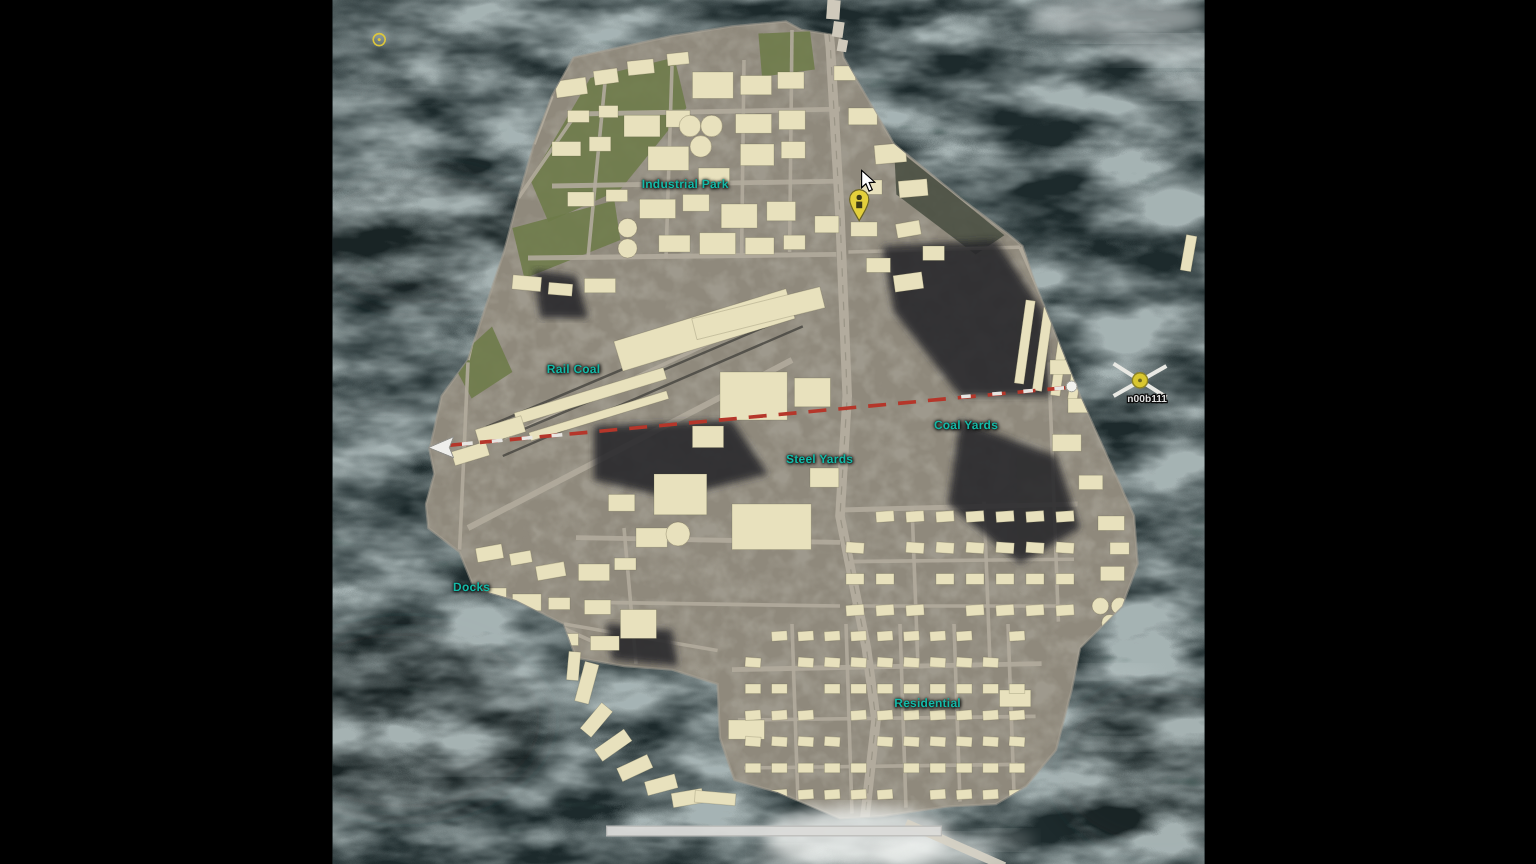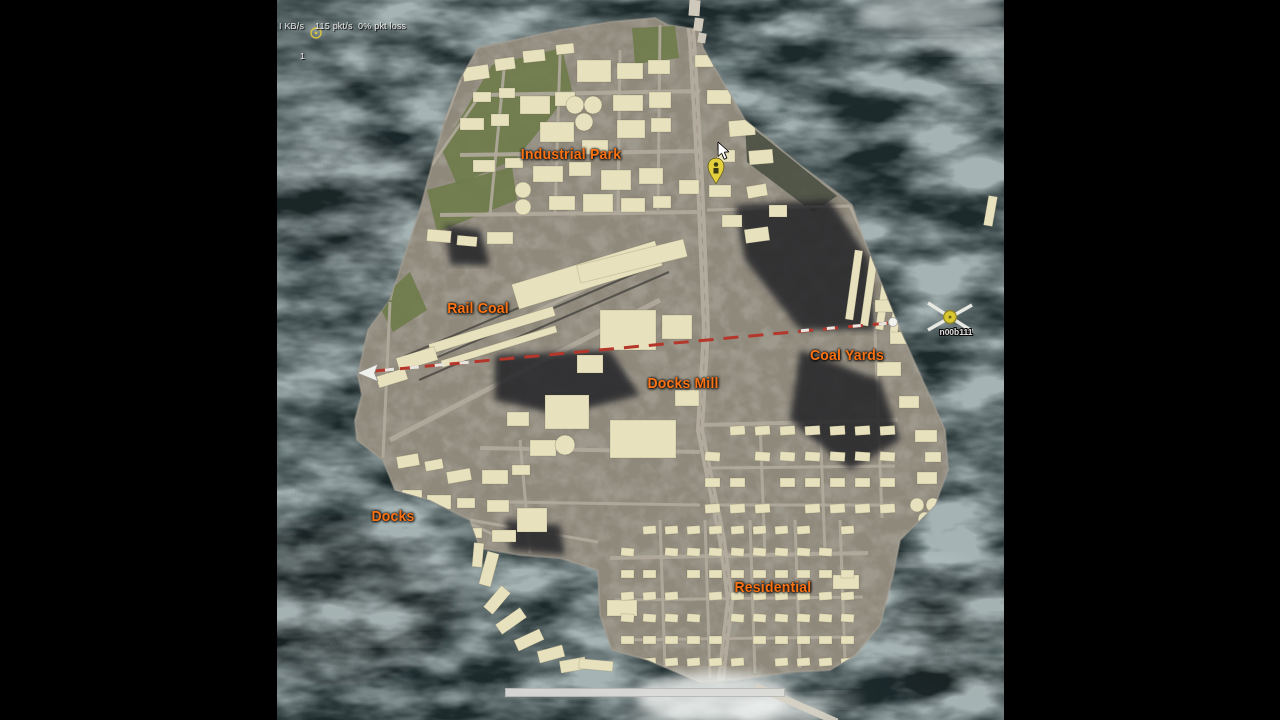--- a/index.html
+++ b/index.html
@@ -6,21 +6,21 @@
   .stage{position:relative;width:1280px;height:720px;background:#000;overflow:hidden;
          font-family:"Liberation Sans",sans-serif;}
   .bar{position:absolute;top:0;height:720px;background:#000;}
   .bar.left{left:0;width:277px;}
   .bar.right{left:1004px;width:276px;}
   .viewport{position:absolute;left:277px;top:0;width:727px;height:720px;overflow:hidden;background:#1d2a2c;}
   svg{display:block;}
   .hud{position:absolute;left:2px;top:1px;color:#e4e4e4;font-size:9px;line-height:10px;
        letter-spacing:.2px;text-shadow:1px 1px 1px #000;white-space:pre;}
   .hud .l2{margin-left:21px;}
-  .maplabel{position:absolute;transform:translate(-50%,-50%);color:#f97316;font-size:14px;font-weight:600;
+  .maplabel{position:absolute;transform:translate(-50%,-50%);color:#14b8a6;font-size:10px;font-weight:600;
        letter-spacing:.2px;white-space:nowrap;
        text-shadow:0 1px 3px rgba(0,0,0,.95),1px 0 3px rgba(0,0,0,.9),0 0 2px rgba(0,0,0,.85);}
   .scrollbar{position:absolute;left:228px;top:688px;width:280px;height:9px;
        background:rgba(219,219,217,.92);border:1px solid rgba(125,125,122,.35);box-sizing:border-box;}
   .cursor{position:absolute;left:440px;top:141px;pointer-events:none;}
 </style>
 </head>
 <body>
 
 <div class="stage">
@@ -353,30 +353,26 @@
 
       <g>
         <line x1="651" y1="303" x2="695" y2="331" stroke="#e9e9e4" stroke-width="3.4"></line>
         <line x1="695" y1="305" x2="651" y2="330" stroke="#e9e9e4" stroke-width="3.4"></line>
         <circle cx="673" cy="317" r="6.4" fill="#d9c72f" stroke="#8c8325" stroke-width="1.2"></circle>
         <circle cx="673" cy="317" r="1.6" fill="#6b641c"></circle>
         <text x="679" y="335" text-anchor="middle" font-size="8.5" font-weight="bold" fill="#dedede" stroke="#0a0a0a" stroke-width="2" paint-order="stroke">n00b111</text>
       </g>
     </svg>
 
-    <div class="hud">
-      <div>I KB/s    115 pkt/s  0% pkt loss</div>
-      <div class="l2">1</div>
-    </div>
 
     <div class="maplabel" style="left:294px;top:154px">Industrial Park</div>
     <div class="maplabel" style="left:201px;top:308px">Rail Coal</div>
-    <div class="maplabel" style="left:570px;top:355px">Coal Yards</div>
-    <div class="maplabel" style="left:406px;top:383px">Docks Mill</div>
-    <div class="maplabel" style="left:116px;top:516px">Docks</div>
+    <div class="maplabel" style="left:528px;top:355px">Coal Yards</div>
+    <div class="maplabel" style="left:406px;top:383px">Steel Yards</div>
+    <div class="maplabel" style="left:116px;top:490px">Docks</div>
     <div class="maplabel" style="left:496px;top:587px">Residential</div>
 
     <div class="scrollbar"></div>
 
     <svg class="cursor" width="14" height="20" viewBox="0 0 14 20">
       <path d="M1,1 L1,15.5 L4.6,12.2 L7.2,18.3 L9.9,17.1 L7.3,11.2 L12,10.8 Z" fill="#fff" stroke="#000" stroke-width="1"></path>
     </svg>
   </div>
 
   <div class="bar right"></div>

